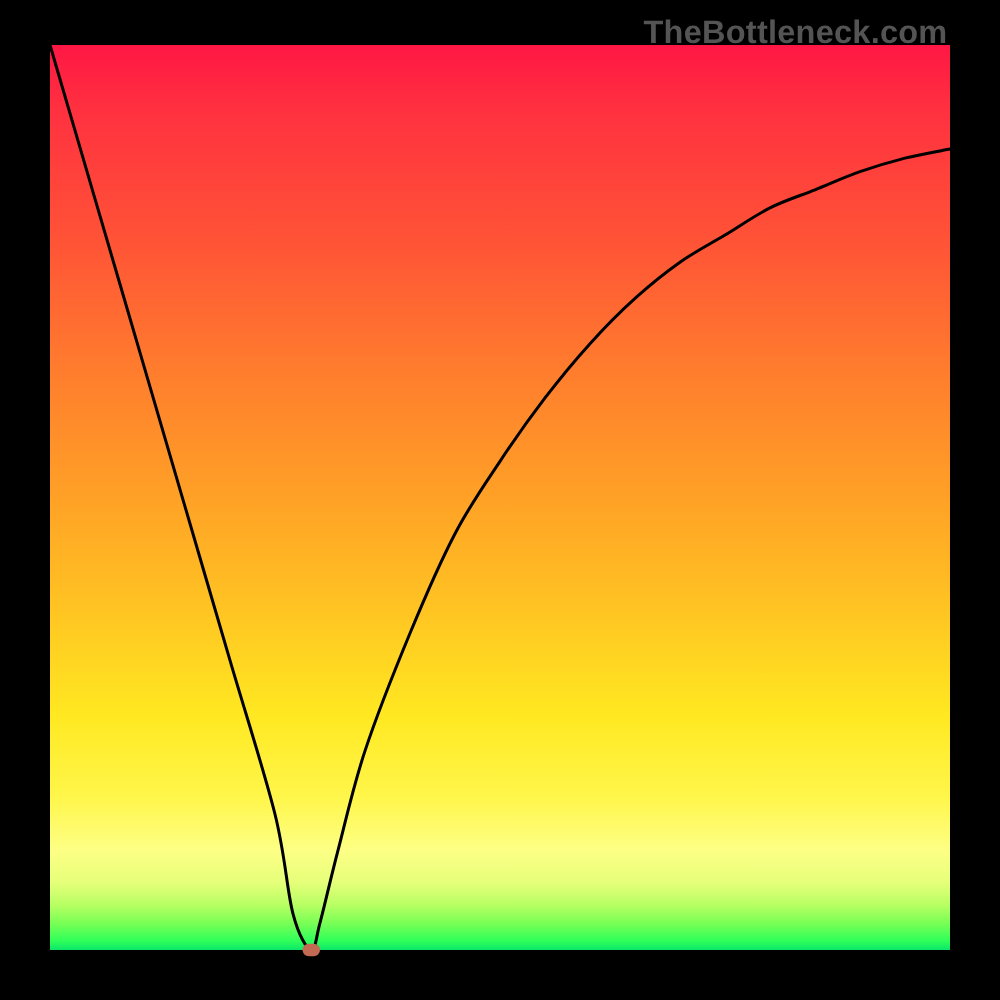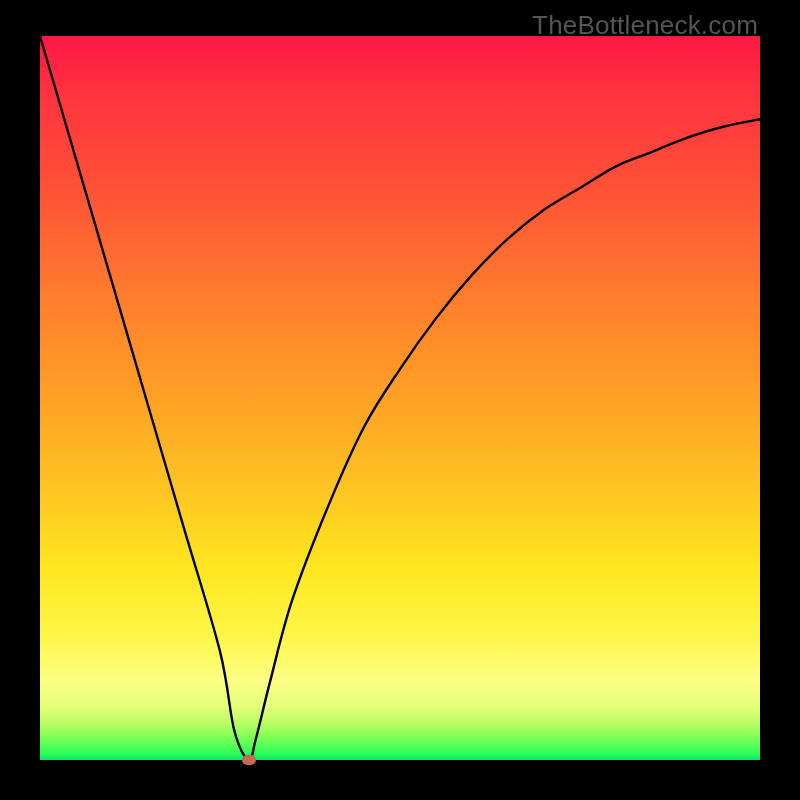--- a/index.html
+++ b/index.html
@@ -41,21 +41,21 @@
       #0be66a 100%
     );
   }
   .watermark {
     position: absolute;
     top: 10px;
     right: 42px;
     color: #545454;
     font-size: 26px;
     letter-spacing: 0.2px;
-    font-weight: 400;
+    font-weight: 700;
     user-select: none;
   }
   svg.curve {
     position: absolute;
     left: 0;
     top: 0;
     width: 720px;
     height: 724px;
     overflow: visible;
   }

